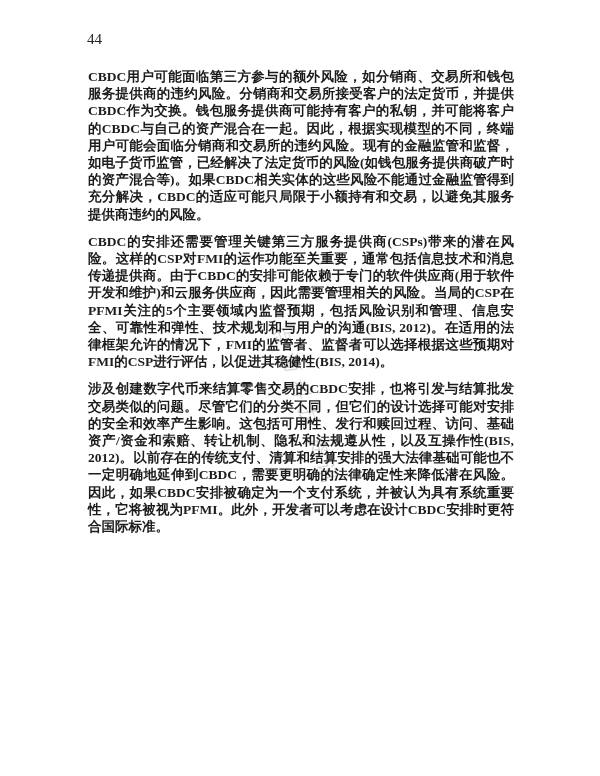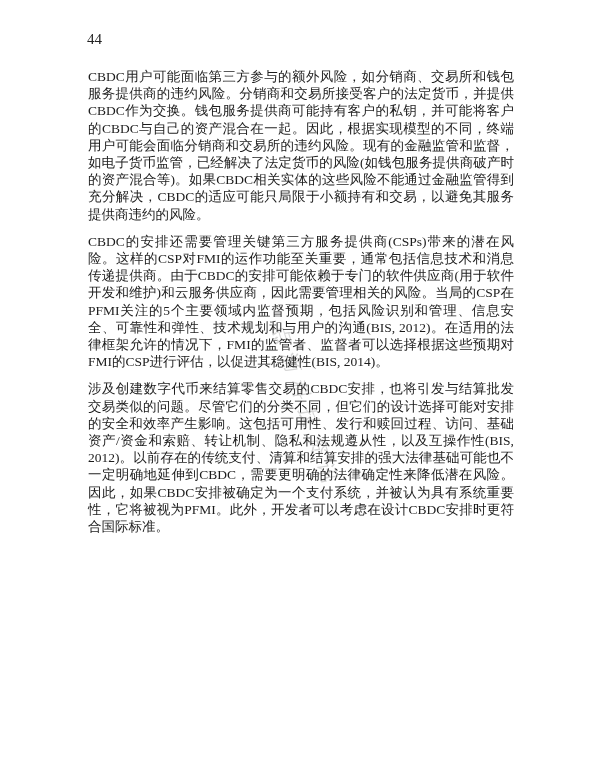--- a/index.html
+++ b/index.html
@@ -30,20 +30,21 @@
     width: 427px;
     font-size: 13.5px;
     line-height: 17.2px;
     color: #1c1c1c;
     text-align: justify;
     z-index: 2;
   }
   .body-text p {
     margin: 0 1px 10px 0;
     text-justify: inter-ideograph;
+    font-weight: bold;
   }
   .wm-diagonal {
     position: absolute;
     left: 306px;
     top: 408px;
     transform: translate(-50%, -50%) rotate(72deg) skewX(-10deg);
     font-size: 20px;
     letter-spacing: 9px;
     white-space: nowrap;
     color: rgba(150, 150, 150, 0.38);

